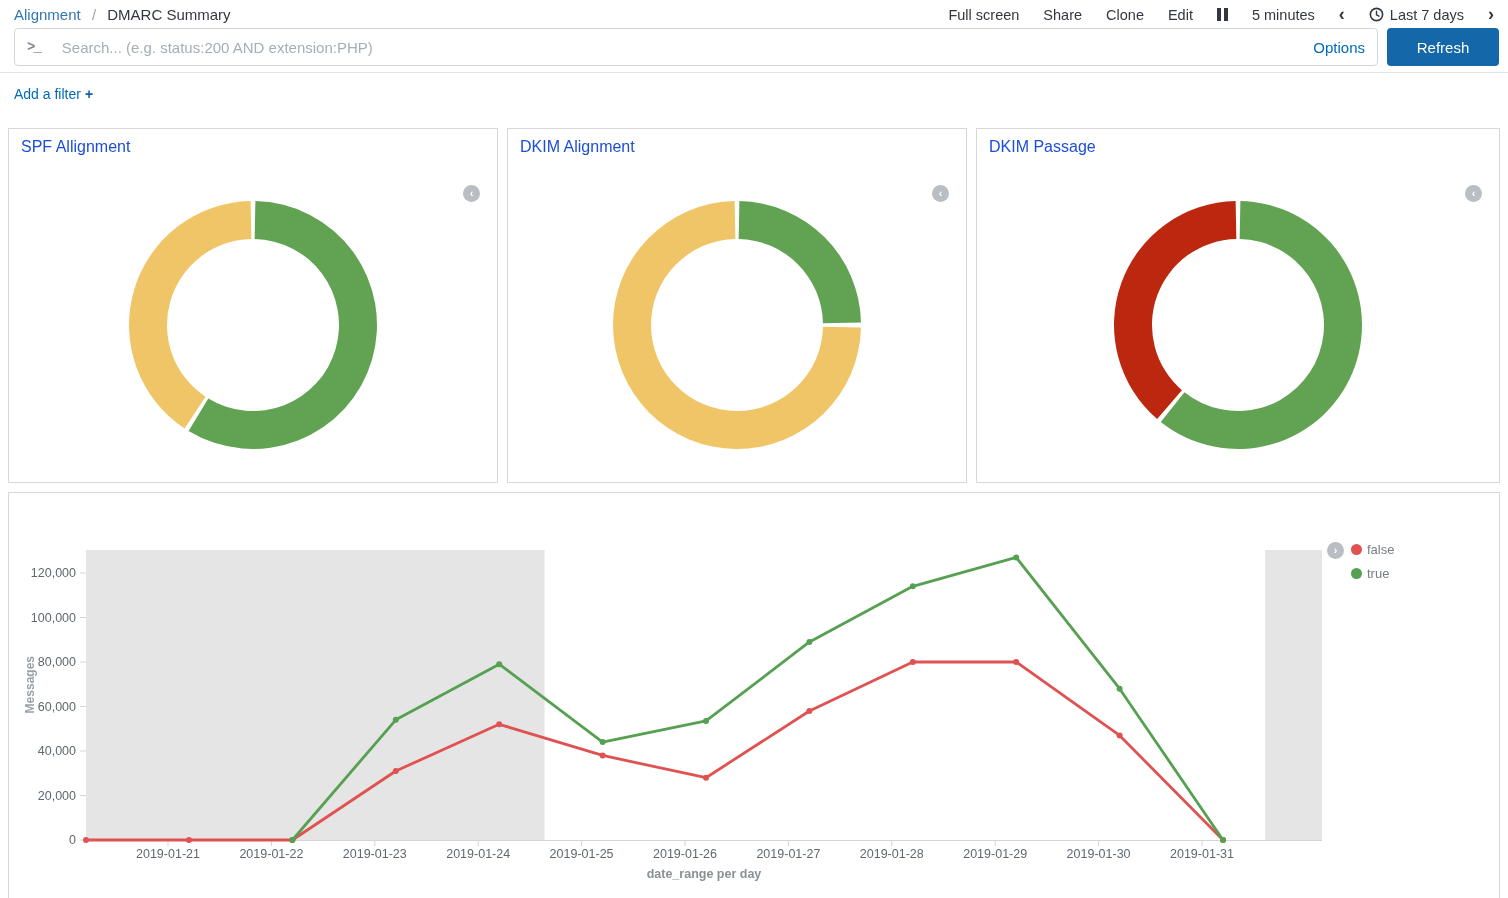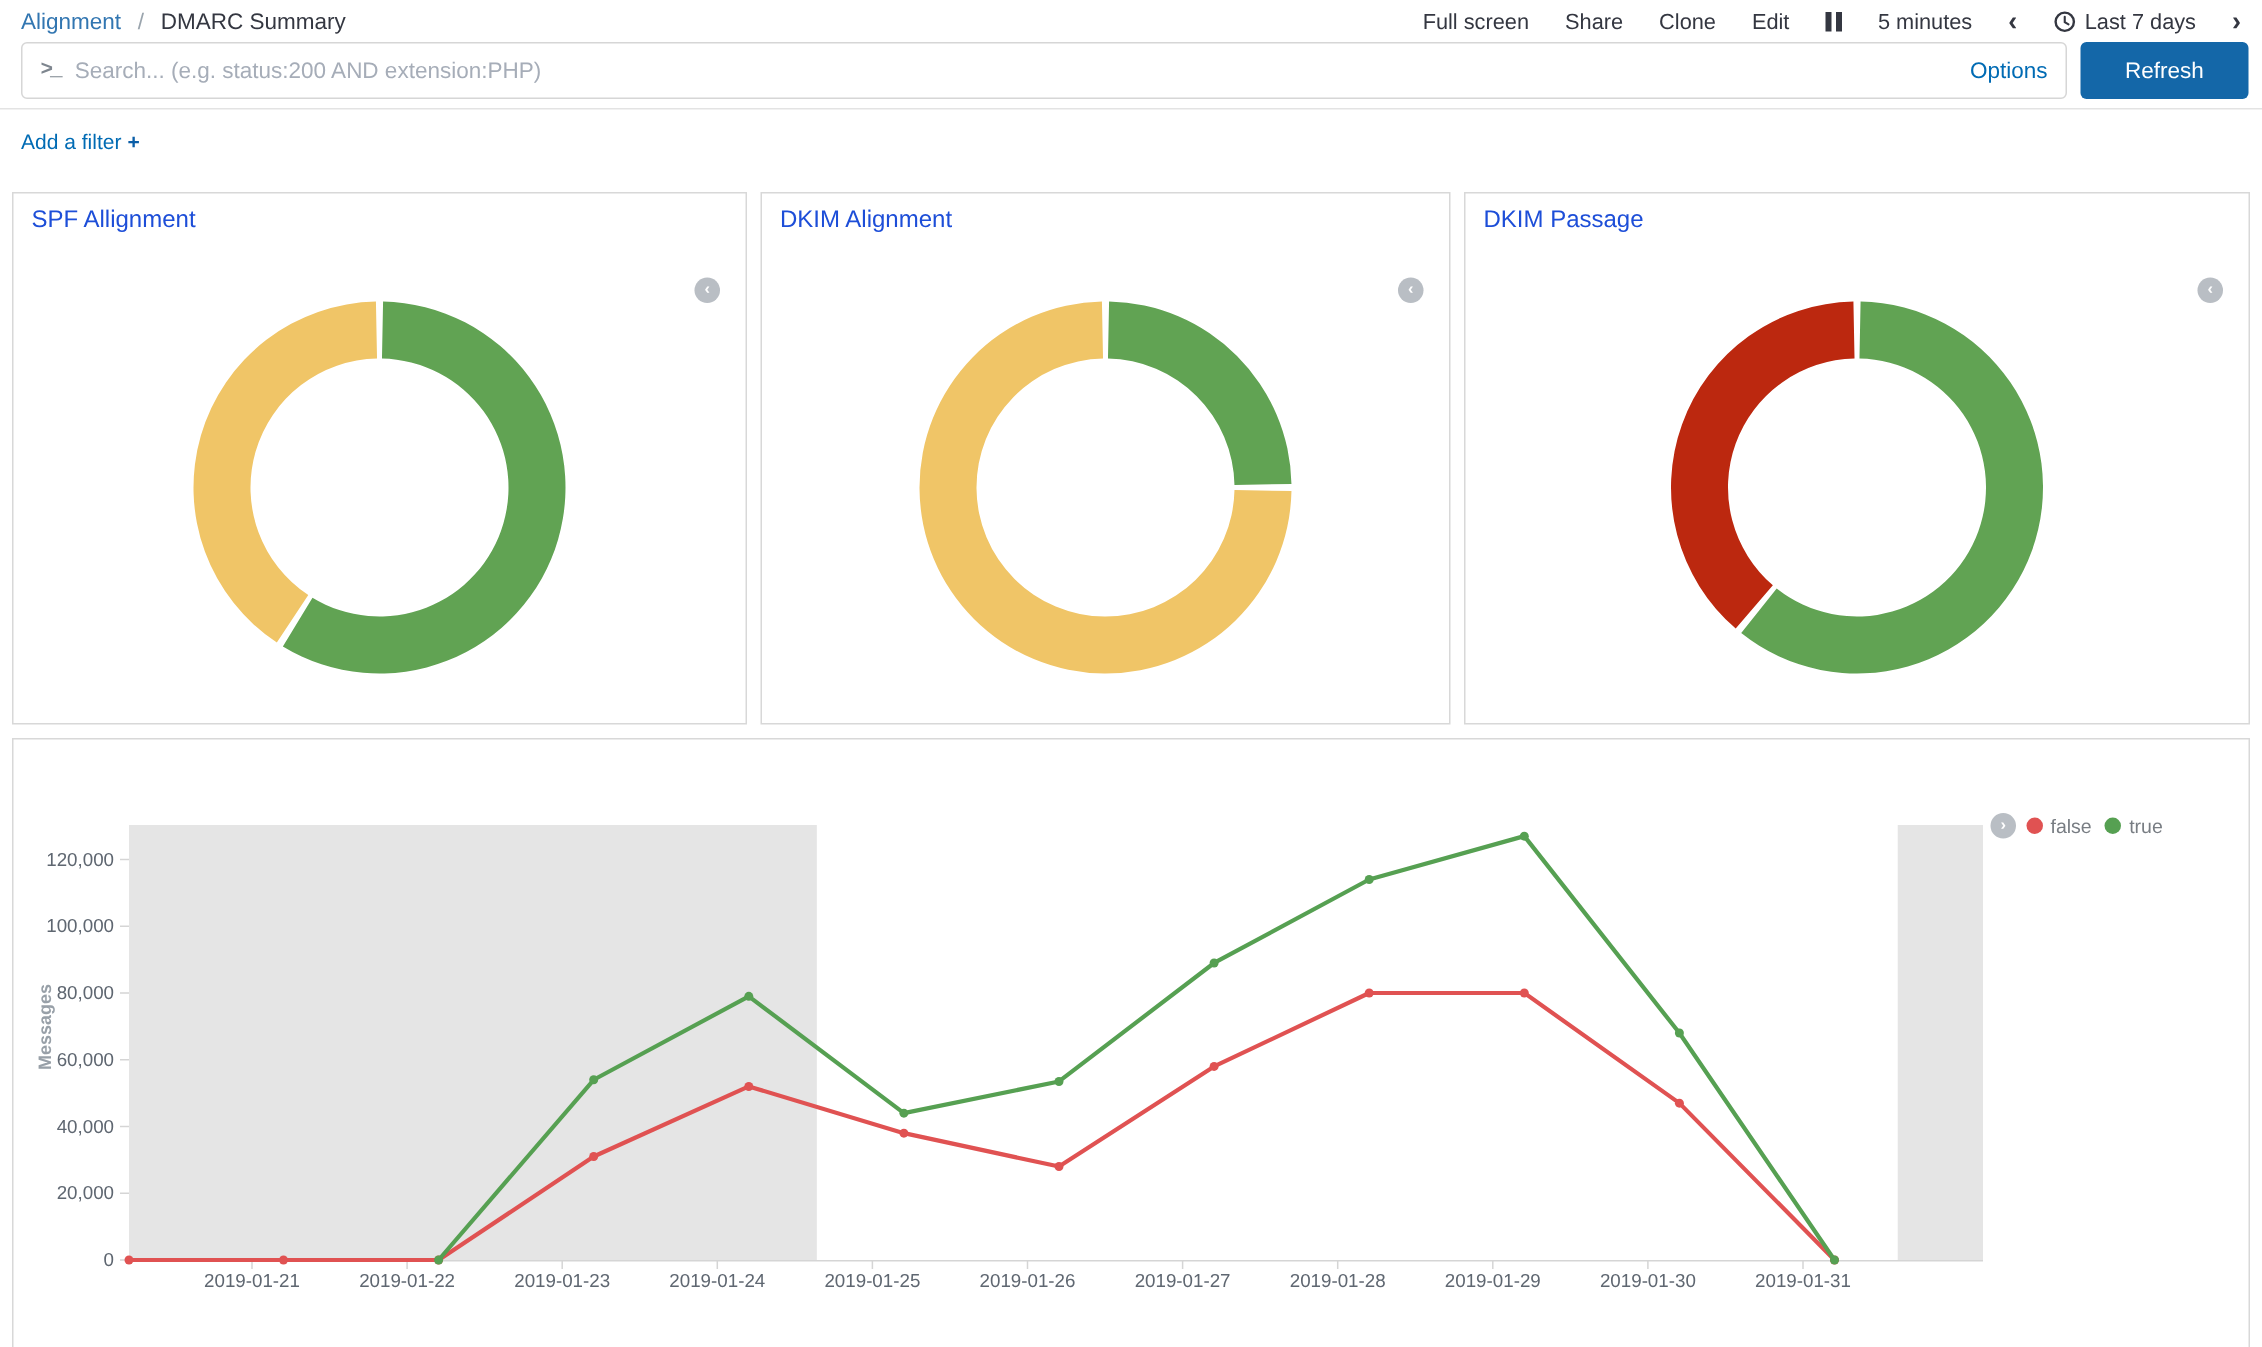--- a/index.html
+++ b/index.html
@@ -21,21 +21,21 @@
   .clock-icon svg { display:block; }
 
   
   .search-row { display:flex; gap:9px; padding:2px 9px 6px 14px;
     border-bottom:1px solid #e3e3e3; }
   .search-box { flex:1; display:flex; align-items:center; height:38px;
     border:1px solid #d6d6d6; border-radius:4px; background:#fff; padding:0 12px; }
   .prompt-icon { font-family:"Liberation Mono","DejaVu Sans Mono",monospace;
     color:#7e868f; font-size:14px; font-weight:bold; margin-right:10px; letter-spacing:-2px; }
   .search-box input { flex:1; border:none; outline:none; font-size:15px;
-    font-family:inherit; color:#343741; background:transparent; }
+    font-family:inherit; color:#343741; background:transparent;margin-left:12px; }
   .search-box input::placeholder { color:#a6adb8; }
   .options-link { color:#006BB4; font-size:15px; cursor:pointer; margin-left:10px; }
   .refresh-btn { width:112px; height:38px; background:#1467a8; color:#fff;
     border:none; border-radius:4px; font-size:15px; font-family:inherit; cursor:pointer; }
 
   
   .filter-row { padding:13px 14px 14px 14px; font-size:14px; }
   .add-filter { color:#006BB4; cursor:pointer; }
   .add-filter .plus { font-weight:bold; margin-left:4px; color:#0a5ea8; }
 
@@ -57,21 +57,21 @@
   .donut-host { position:absolute; left:50%; top:66px; margin-left:-130px;
     width:260px; height:260px; cursor:pointer; }
 
   
   .line-chart-host { position:absolute; left:0; top:0; width:1490px; height:407px; }
   .ylabel { position:absolute; left:14px; top:163px; writing-mode:vertical-rl;
     transform:rotate(180deg); color:#98a0a8; font-weight:bold; font-size:12px; }
   .xlabel { position:absolute; left:77px; top:374px; width:1236px; text-align:center;
     color:#8a9095; font-weight:bold; font-size:12.5px; }
   .line-legend { position:absolute; left:1318px; top:49px; display:flex; gap:7px; }
-  .legend-col { display:flex; flex-direction:row; gap:9px; }
+  .legend-col { display:flex; flex-direction:column; gap:9px; }
   .legend-item { display:flex; align-items:center; gap:5px; font-size:13px;
     color:#787d83; cursor:pointer; }
   .legend-item .dot { width:11px; height:11px; border-radius:50%; display:inline-block; }
 </style>
 </head>
 <body>
 
 <div class="topbar">
   <div class="breadcrumb">
     <a>Alignment</a>
@@ -202,20 +202,21 @@
           <circle cx="490.20000000000005" cy="171.225" r="3" fill="#56A052"></circle>
           <circle cx="593.6" cy="249.10000000000002" r="3" fill="#56A052"></circle>
           <circle cx="697" cy="227.96249999999998" r="3" fill="#56A052"></circle>
           <circle cx="800.4000000000001" cy="148.975" r="3" fill="#56A052"></circle>
           <circle cx="903.8000000000001" cy="93.35000000000002" r="3" fill="#56A052"></circle>
           <circle cx="1007.2" cy="64.42500000000001" r="3" fill="#56A052"></circle>
           <circle cx="1110.6" cy="195.70000000000002" r="3" fill="#56A052"></circle>
           <circle cx="1214" cy="347" r="3" fill="#56A052"></circle>
         </svg></div>
     <div class="ylabel">Messages</div>
+    <div class="xlabel">date_range per day</div>
     <div class="line-legend">
       <span class="circle-toggle" style="position:static;">›</span>
       <div class="legend-col">
         <div class="legend-item">
           <span class="dot" style="background: rgb(224, 82, 82);"></span>
           <span>false</span>
         </div>
         <div class="legend-item">
           <span class="dot" style="background: rgb(86, 160, 82);"></span>
           <span>true</span>

